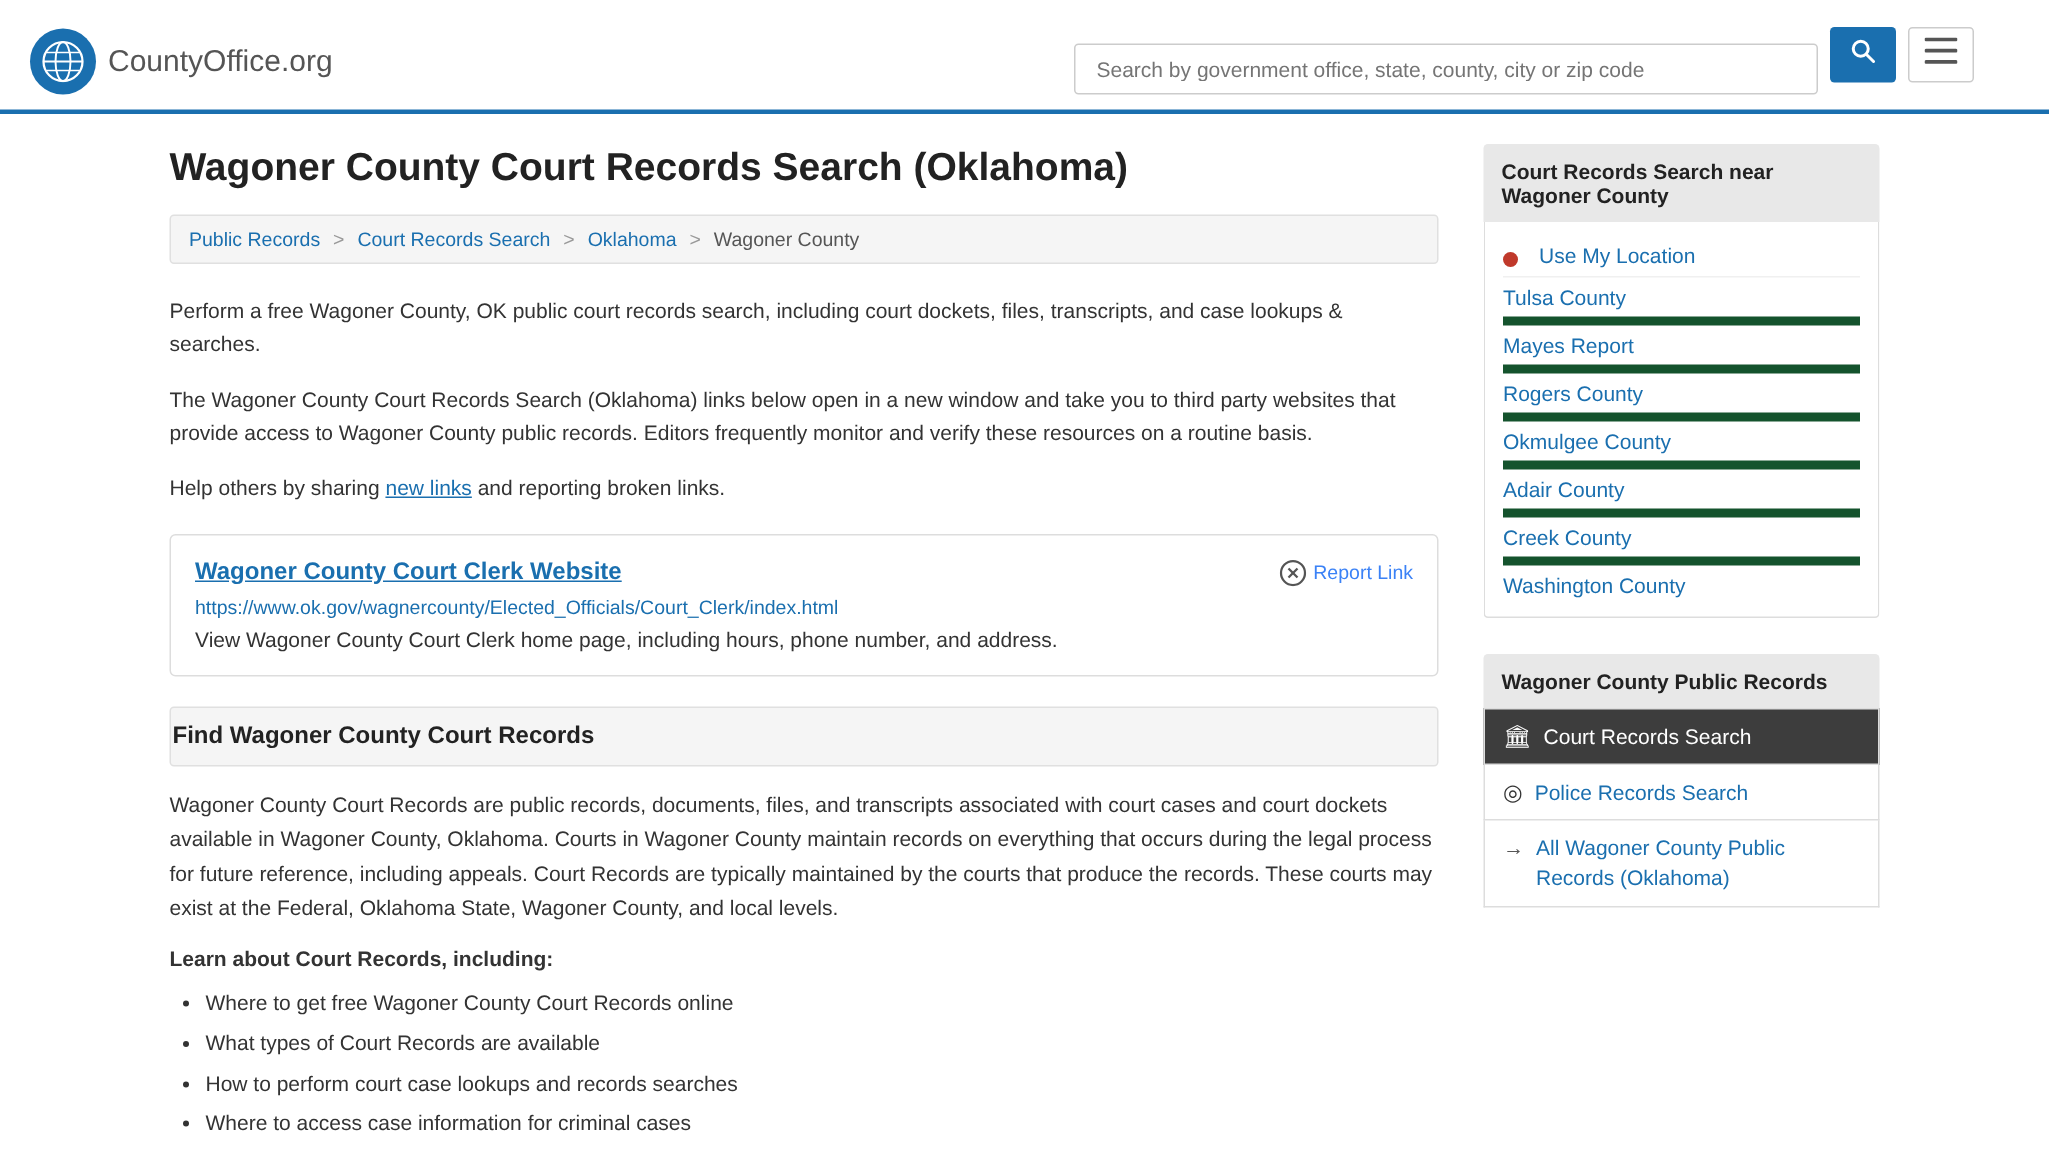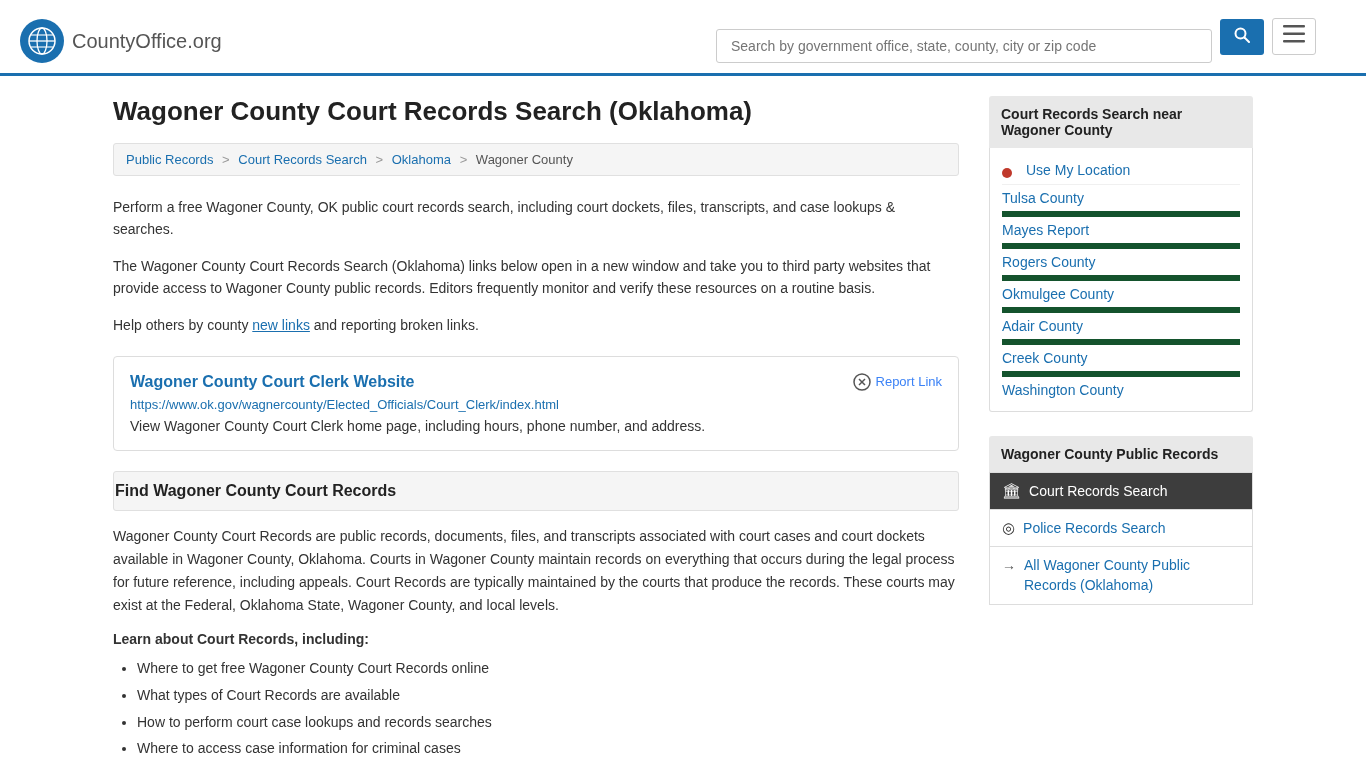--- a/index.html
+++ b/index.html
@@ -134,20 +134,21 @@
     #link-card-header {
       display: flex;
       justify-content: space-between;
       align-items: flex-start;
       margin-bottom: 6px;
     }
     #link-card-title {
       font-size: 16px;
       font-weight: bold;
       color: #1a6faf;
+      text-decoration: underline;
       cursor: pointer;
     }
     #report-link {
       display: flex;
       align-items: center;
       gap: 5px;
       font-size: 13px;
       color: #3b82f6;
       cursor: pointer;
       white-space: nowrap;
@@ -328,21 +329,21 @@
       <a href="#">Court Records Search</a>
       <span class="sep">&gt;</span>
       <a href="#">Oklahoma</a>
       <span class="sep">&gt;</span>
       <span>Wagoner County</span>
     </div>
 
     <p class="desc-para">Perform a free Wagoner County, OK public court records search, including court dockets, files, transcripts, and case lookups &amp; searches.</p>
     <p class="desc-para">The Wagoner County Court Records Search (Oklahoma) links below open in a new window and take you to third party websites that provide access to Wagoner County public records. Editors frequently monitor and verify these resources on a routine basis.</p>
     <p class="desc-para">
-      <span>Help others by county </span><a href="#">new links</a><span> and reporting broken links.</span>
+      <span>Help others by sharing </span><a href="#">new links</a><span> and reporting broken links.</span>
     </p>
 
     <div id="link-card">
       <div id="link-card-header">
         <div id="link-card-title">Wagoner County Court Clerk Website</div>
         <div id="report-link">
           <svg width="18" height="18" viewBox="0 0 18 18" fill="none" stroke="#555" stroke-width="1.5">
             <circle cx="9" cy="9" r="8"></circle>
             <line x1="6" y1="6" x2="12" y2="12"></line>
             <line x1="12" y1="6" x2="6" y2="12"></line>

